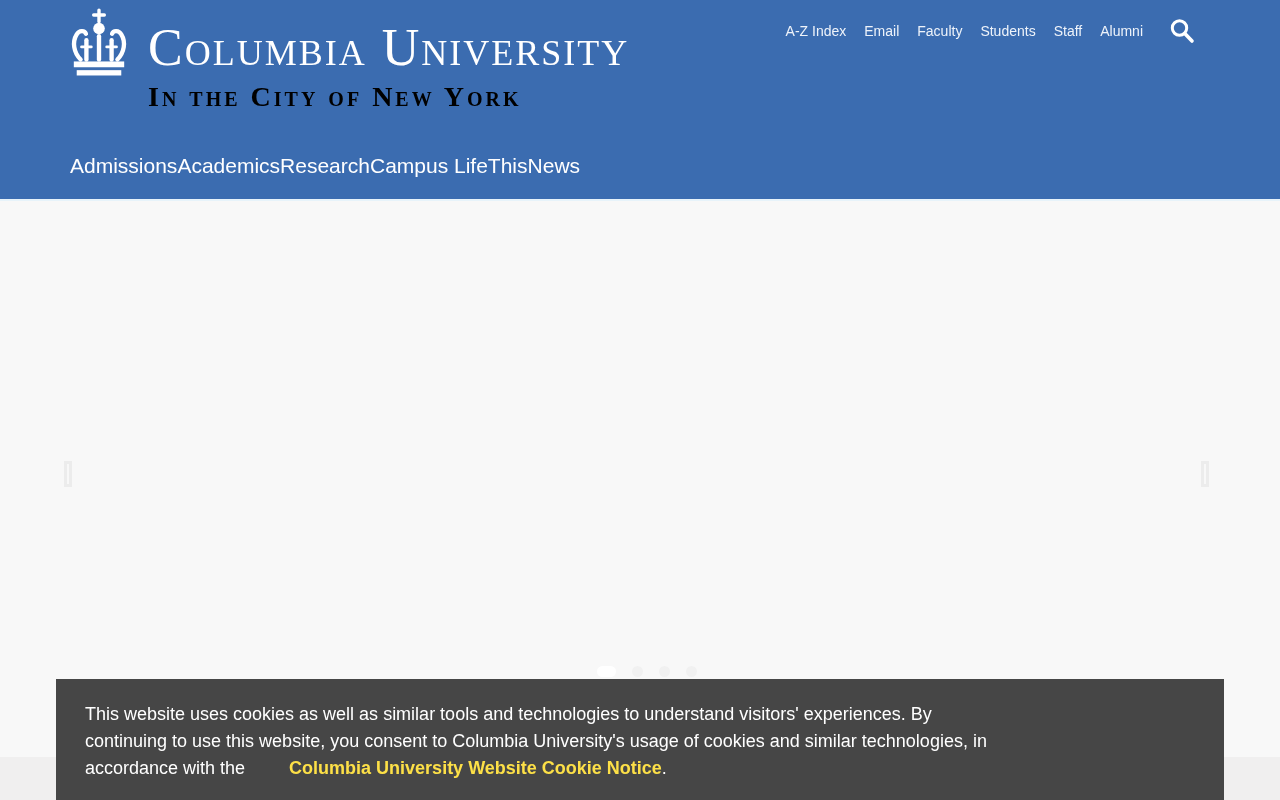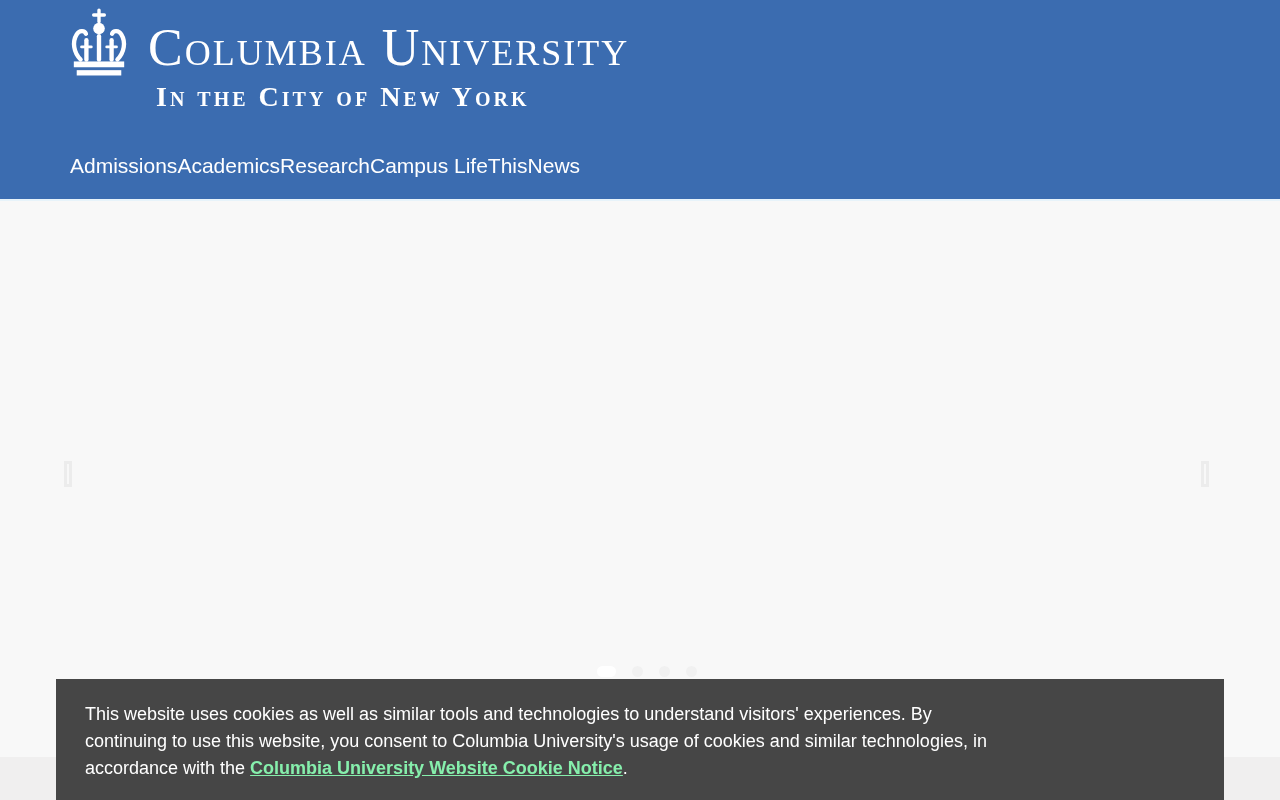--- a/index.html
+++ b/index.html
@@ -35,24 +35,23 @@
     color: #fff;
     white-space: nowrap;
     margin-top: 14px;
   }
   .tagline {
     font-family: "Liberation Serif", serif;
     font-variant: small-caps;
     font-weight: bold;
     font-size: 28px; line-height: 1;
     letter-spacing: 3px;
-    color: #ffffff;
+    color: #000000;
     white-space: nowrap;
     margin-top: 9px;
-    margin-left: 8px;
   }
 
   .utility {
     position: absolute; top: 18px; right: 84px;
     display: flex; align-items: center; gap: 18px;
     height: 26px;
   }
   .utility a {
     color: #eef3fa; text-decoration: none;
     font-size: 14px; line-height: 26px;
@@ -114,22 +113,22 @@
     z-index: 10;
     box-sizing: border-box;
   }
   .cookie-text {
     position: absolute; left: 29px; top: 22px;
     width: 902px;
     color: #ffffff;
     font-size: 18px; line-height: 27px;
   }
   .cookie-link {
-    color: #86efac; font-weight: bold;
-    text-decoration: underline; cursor: pointer;
+    color: #fde047; font-weight: bold;
+    cursor: pointer; margin-left: 39px;
   }
   .agree-btn {
     position: absolute; right: 35px; top: 33px;
     width: 137px; height: 54px;
     background: #bfc93f; border: none;
     color: #141414;
     font-family: "Liberation Sans", sans-serif;
     font-size: 19px; letter-spacing: 0.5px;
     cursor: pointer;
   }
@@ -155,20 +154,34 @@
       </g>
       <rect x="6" y="55" width="52" height="6" fill="#ffffff"></rect>
       <rect x="9" y="64" width="46" height="5.5" fill="#ffffff"></rect>
     </svg>
     <span class="logo-text">
       <span class="wordmark" style="display:block">Columbia University</span>
       <span class="tagline" style="display:block">In the City of New York</span>
     </span>
   </a>
 
+  <div class="utility">
+    <a>A-Z Index</a>
+    <a>Email</a>
+    <a>Faculty</a>
+    <a>Students</a>
+    <a>Staff</a>
+    <a>Alumni</a>
+    <button class="search-btn">
+      <svg width="28" height="28" viewBox="0 0 28 28">
+        <circle cx="11.5" cy="11" r="7.2" stroke="#ffffff" stroke-width="3" fill="none"></circle>
+        <line x1="16.8" y1="16.5" x2="24" y2="24" stroke="#ffffff" stroke-width="3.6" stroke-linecap="round"></line>
+      </svg>
+    </button>
+  </div>
 
   <nav class="main-nav">
     <a>Admissions</a>
     <a>Academics</a>
     <a>Research</a>
     <a>Campus Life</a>
     <a>This</a>
     <a>News</a>
   </nav>
 </div>

